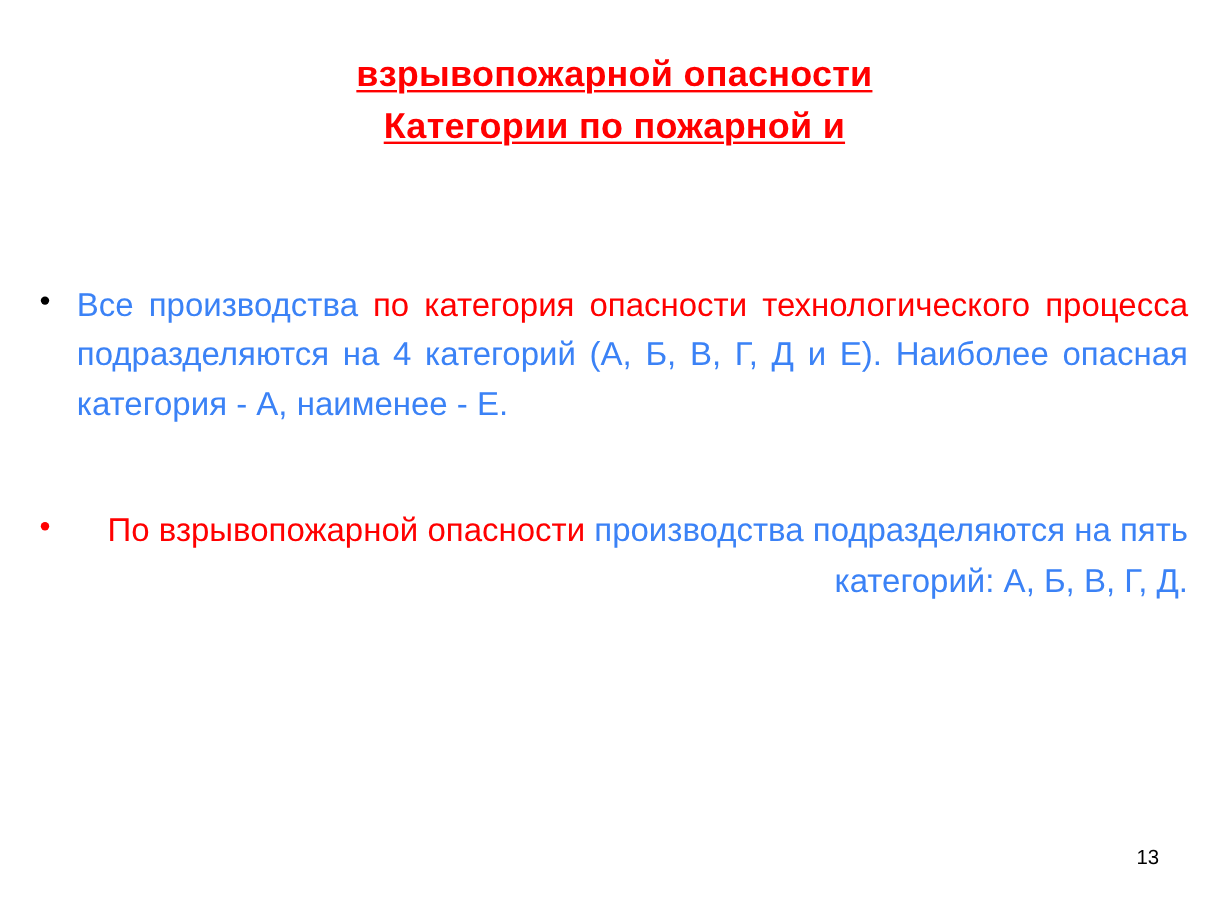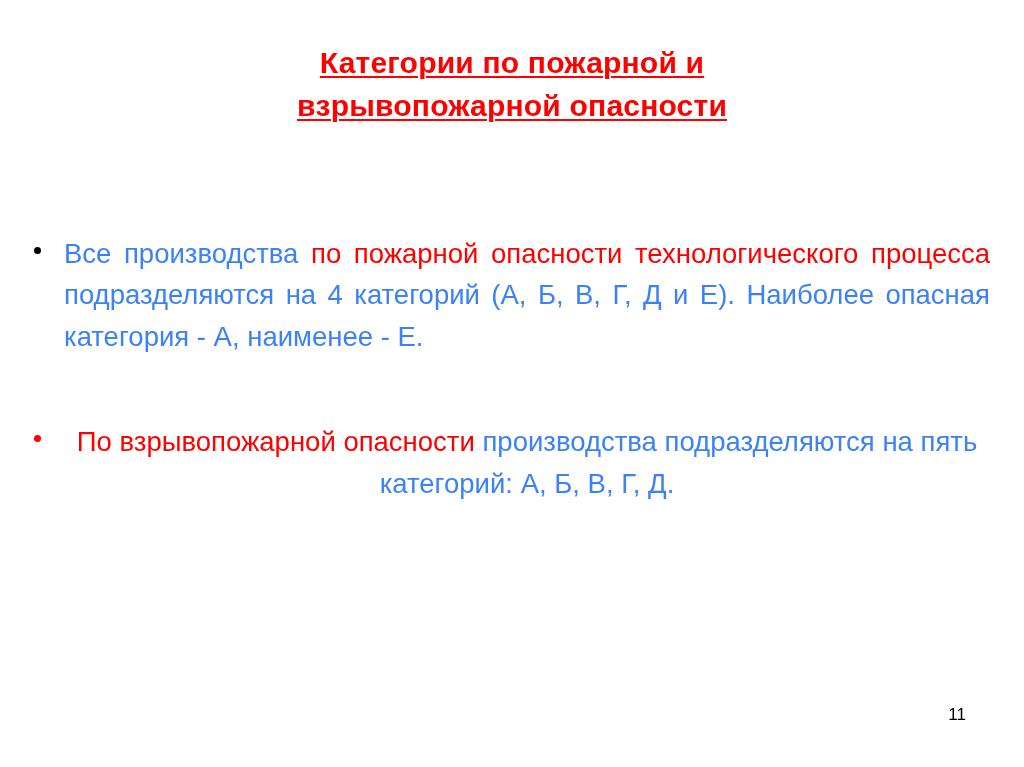--- a/index.html
+++ b/index.html
@@ -74,21 +74,21 @@
   }
   .bullet-dot.red {
     background: #FF0000;
   }
 
   .para-justify {
     text-align: justify;
     text-justify: inter-word;
   }
   .para-left {
-    text-align: center;
+    text-align: right;
     margin-top: 36px;
   }
 
   .red { color: #FF0000; }
   .black { color: #3b82f6; }
 
   
   .page-number {
     position: absolute;
     right: 58px;
@@ -96,33 +96,33 @@
     font-size: 17px;
     color: #000000;
   }
 </style>
 </head>
 <body>
 
 <div class="slide">
 
   <h1 class="slide-title">
+    <span class="line">взрывопожарной опасности</span>
     <span class="line">Категории по пожарной и</span>
-    <span class="line">взрывопожарной опасности</span>
   </h1>
 
   <div class="body-area">
 
     <div class="bullet-block">
       <span class="bullet-dot"></span>
-      <p class="para-justify"><span class="black">Все производства </span><span class="red">по пожарной опасности технологического процесса</span><span class="black"> подразделяются на 4 категорий (А, Б, В, Г, Д и Е). Наиболее опасная категория - А, наименее - Е.</span></p>
+      <p class="para-justify"><span class="black">Все производства </span><span class="red">по категория опасности технологического процесса</span><span class="black"> подразделяются на 4 категорий (А, Б, В, Г, Д и Е). Наиболее опасная категория - А, наименее - Е.</span></p>
     </div>
 
     <div class="bullet-block">
       <span class="bullet-dot red"></span>
       <p class="para-left"><span class="red">По взрывопожарной опасности</span><span class="black"> производства подразделяются на пять категорий: А, Б, В, Г, Д.</span></p>
     </div>
 
   </div>
 
-  <div class="page-number">11</div>
+  <div class="page-number">13</div>
 
 </div>
 
 </body></html>

